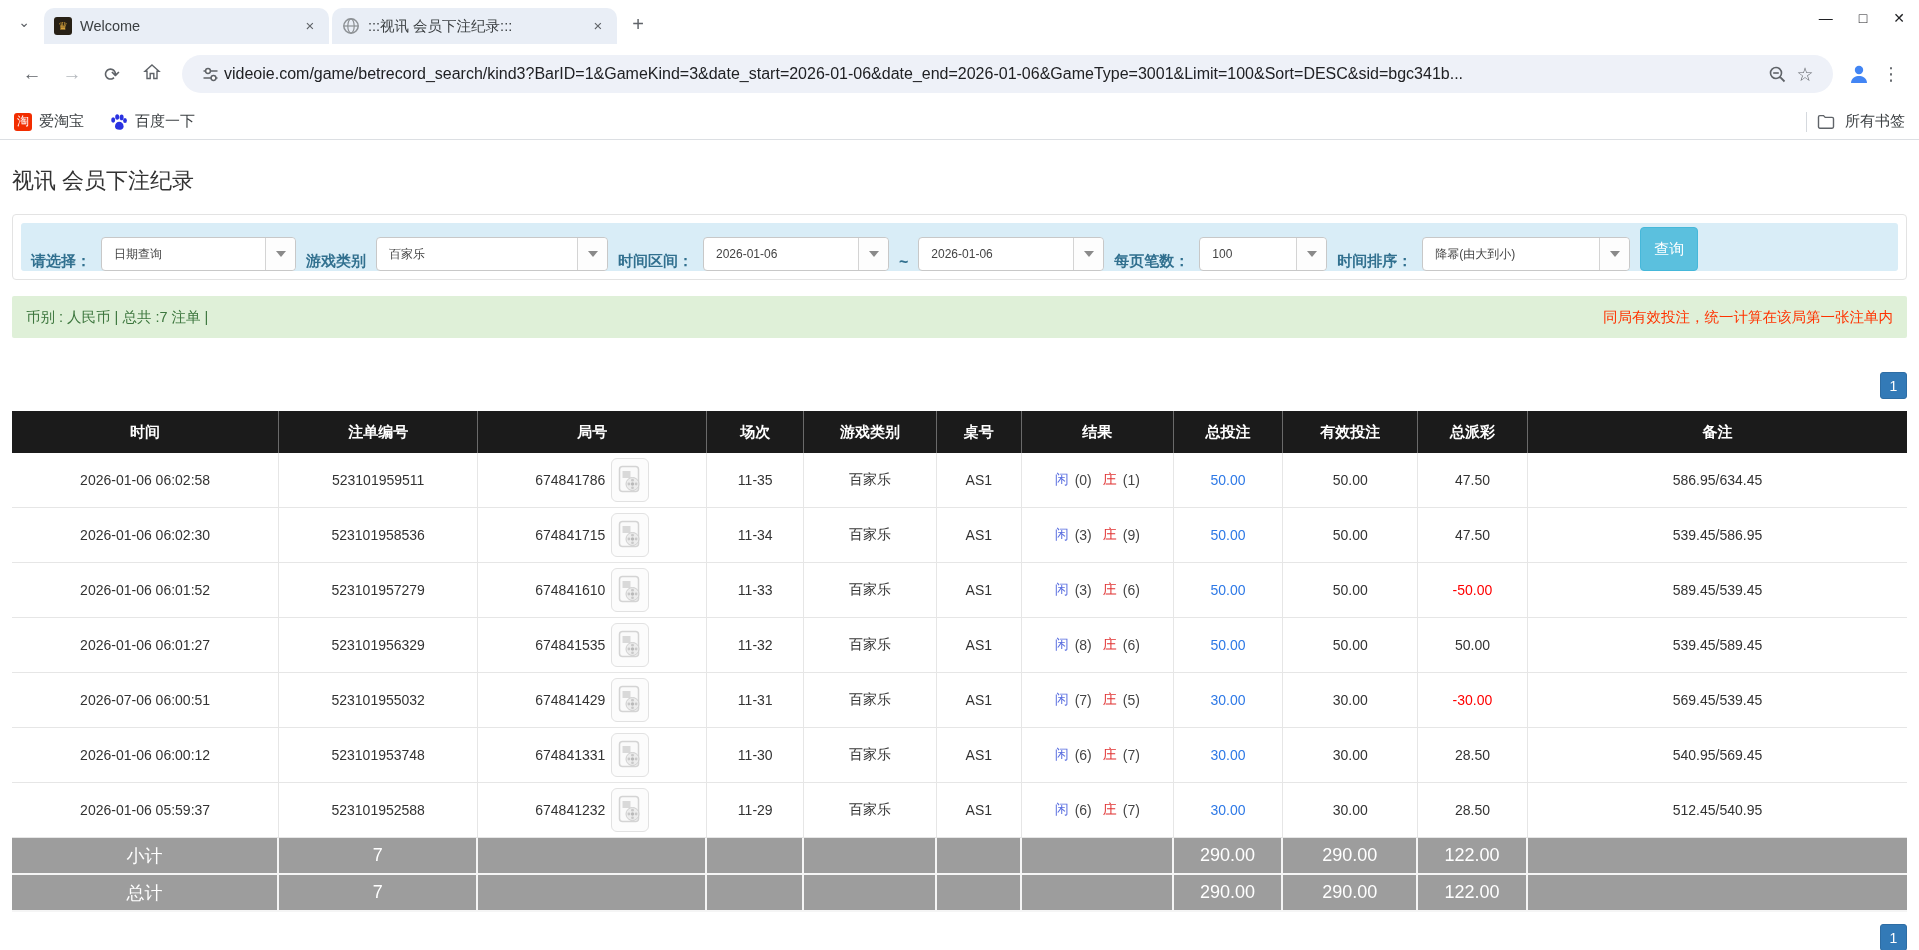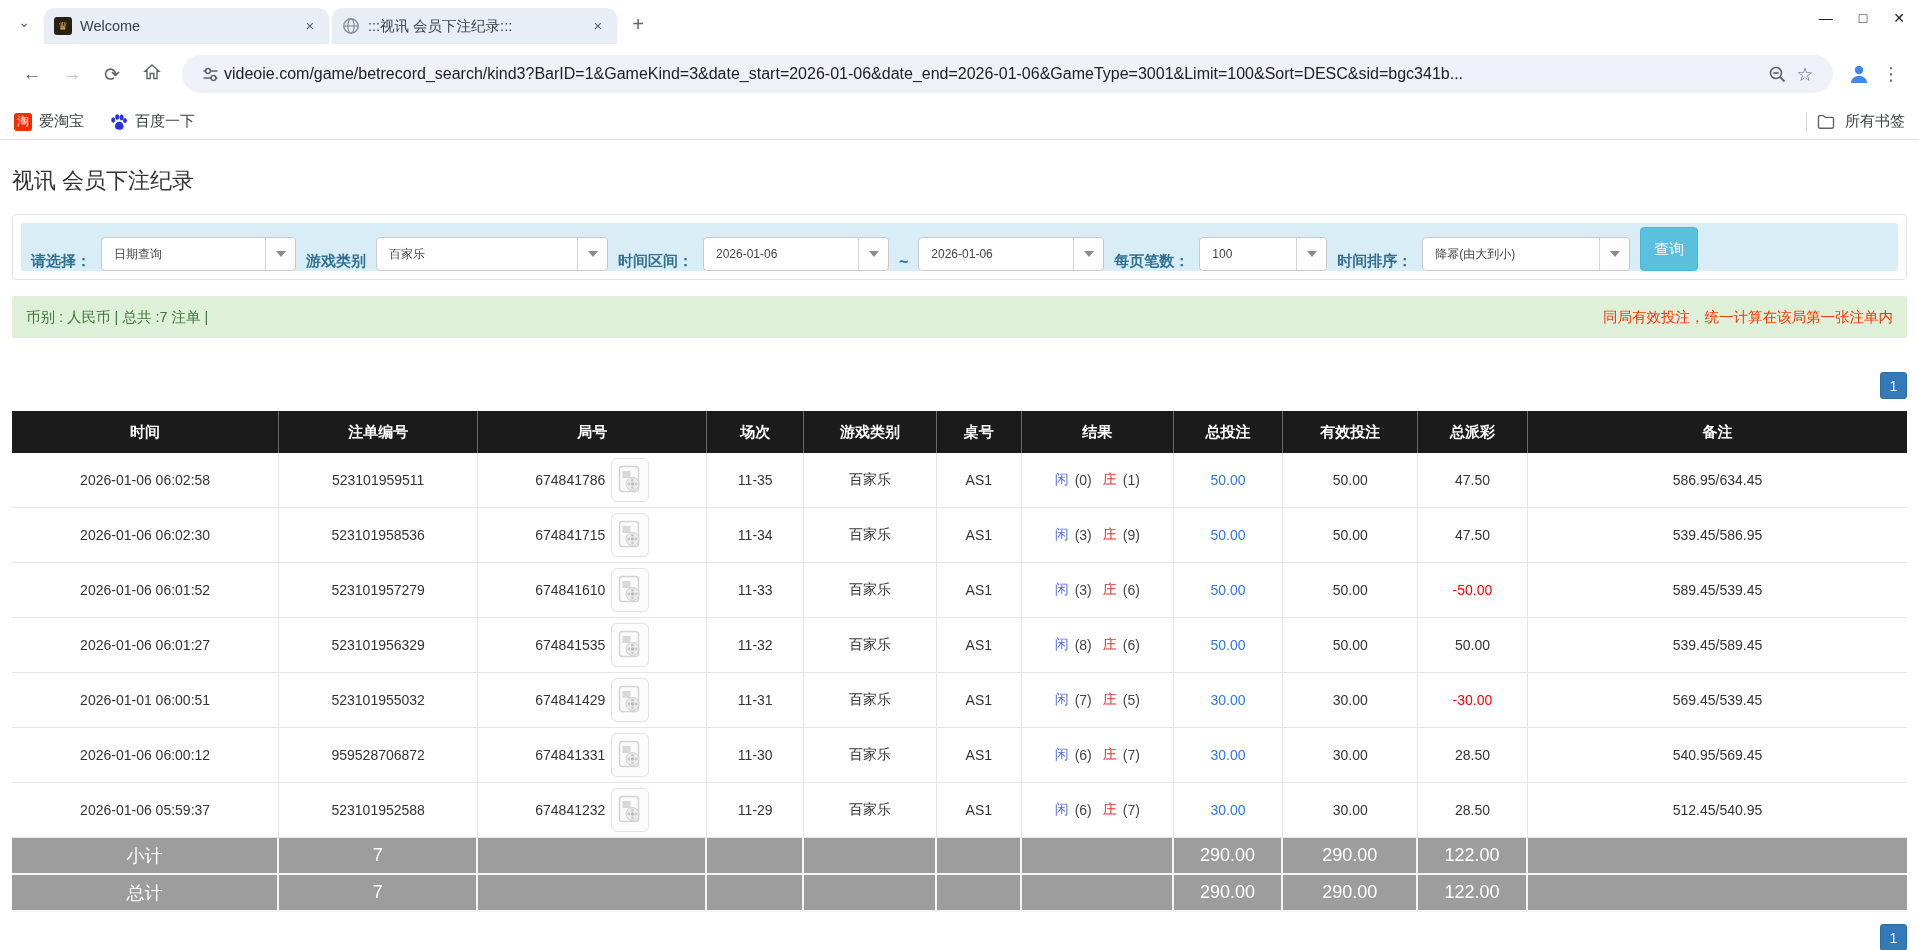--- a/index.html
+++ b/index.html
@@ -361,21 +361,21 @@
             <span class="rn">(8)</span>
             <span class="rb">庄</span>
             <span class="rn">(6)</span>
           </div>
           <div class="td link">50.00</div>
           <div class="td">50.00</div>
           <div class="td">50.00</div>
           <div class="td note">539.45/589.45</div>
         </div>
         <div class="tr">
-          <div class="td">2026-01-01 06:00:51</div>
+          <div class="td">2026-07-06 06:00:51</div>
           <div class="td">523101955032</div>
           <div class="td round">
             <span>674841429</span>
             <button class="video-btn">
   <svg width="24" height="30" viewBox="0 0 24 30">
     <rect x="1.5" y="1.5" width="19" height="25" rx="3" fill="#fafafa" stroke="#d4d4d4" stroke-width="1.5"></rect>
     <rect x="4.5" y="6" width="8" height="7" fill="#d9d9d9"></rect>
     <circle cx="14.5" cy="19" r="6.5" fill="#ececec" stroke="#cfcfcf"></circle>
     <circle cx="14.5" cy="19" r="1.7" fill="#b9b9b9"></circle>
     <circle cx="14.5" cy="15.2" r="1.4" fill="#c9c9c9"></circle>
@@ -394,21 +394,21 @@
             <span class="rb">庄</span>
             <span class="rn">(5)</span>
           </div>
           <div class="td link">30.00</div>
           <div class="td">30.00</div>
           <div class="td neg">-30.00</div>
           <div class="td note">569.45/539.45</div>
         </div>
         <div class="tr">
           <div class="td">2026-01-06 06:00:12</div>
-          <div class="td">959528706872</div>
+          <div class="td">523101953748</div>
           <div class="td round">
             <span>674841331</span>
             <button class="video-btn">
   <svg width="24" height="30" viewBox="0 0 24 30">
     <rect x="1.5" y="1.5" width="19" height="25" rx="3" fill="#fafafa" stroke="#d4d4d4" stroke-width="1.5"></rect>
     <rect x="4.5" y="6" width="8" height="7" fill="#d9d9d9"></rect>
     <circle cx="14.5" cy="19" r="6.5" fill="#ececec" stroke="#cfcfcf"></circle>
     <circle cx="14.5" cy="19" r="1.7" fill="#b9b9b9"></circle>
     <circle cx="14.5" cy="15.2" r="1.4" fill="#c9c9c9"></circle>
     <circle cx="14.5" cy="22.8" r="1.4" fill="#c9c9c9"></circle>

